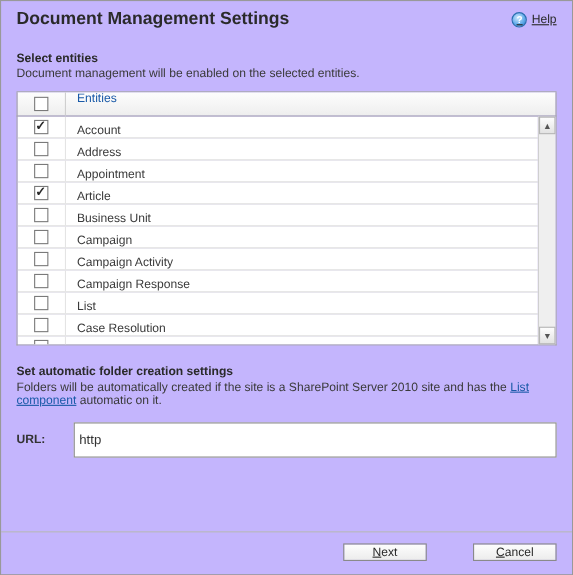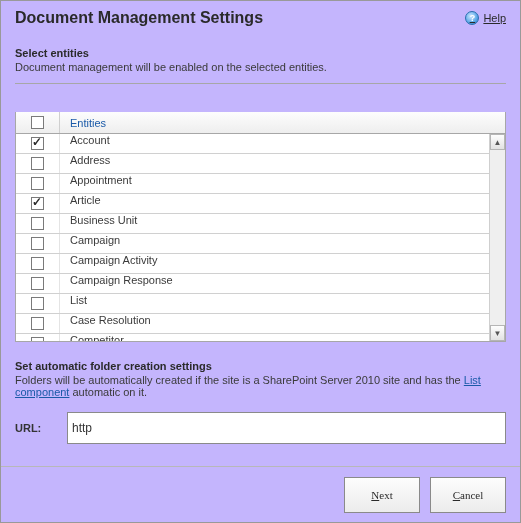--- a/index.html
+++ b/index.html
@@ -73,27 +73,25 @@
   }
   .grid-wrap-outer {
     display: flex;
     border-top: 1px solid #a7a7a7;
   }
   .grid-col {
     flex: 1;
   }
   .grid-header {
     display: flex;
-    align-items: center;
     height: 22px;
     background: linear-gradient(#fdfdfd, #eeeeee);
     border-bottom: 1px solid #a7a7a7;
     border-left: 1px solid #a7a7a7;
     border-right: 1px solid #a7a7a7;
-    margin-top: 28px;
   }
   .hdr-cb {
     width: 44px;
     display: flex;
     justify-content: center;
     border-right: 1px solid #cfcfcf;
     height: 100%;
     align-items: center;
   }
   .hdr-label {
@@ -107,21 +105,21 @@
     border-left: 1px solid #a7a7a7;
     border-right: 1px solid #a7a7a7;
     border-bottom: 1px solid #a7a7a7;
   }
   .grid-body {
     flex: 1;
     overflow: hidden;
   }
   .row {
     display: flex;
-    align-items: flex-start;
+    align-items: flex-end;
     height: 20px;
     border-bottom: 1px solid #d0d0d0;
     background: #fff;
   }
   .row .cb-cell {
     width: 44px;
     display: flex;
     justify-content: center;
     border-right: 1px solid #e4e4e4;
     height: 100%;
@@ -204,27 +202,28 @@
     margin-top: 22px;
   }
   .footer {
     padding: 10px 14px 12px 14px;
     display: flex;
     justify-content: flex-end;
     gap: 10px;
   }
   .btn {
     min-width: 76px;
-    height: 36px;
+    height: 16px;
     border: 1px solid #8a8a8a;
     background: linear-gradient(#fdfdfd,#ececec);
-    font-family: Liberation Serif, serif;
+    font-family: Liberation Sans, sans-serif;
     font-size: 11px;
     cursor: pointer;
     color: #2a2a2a;
+    margin-left: 32px;
   }
   .btn .u { text-decoration: underline; }
 </style>
 </head>
 <body>
 
 <div class="dialog">
   <div class="title-row">
     <div class="title">Document Management Settings</div>
     <div class="help">

